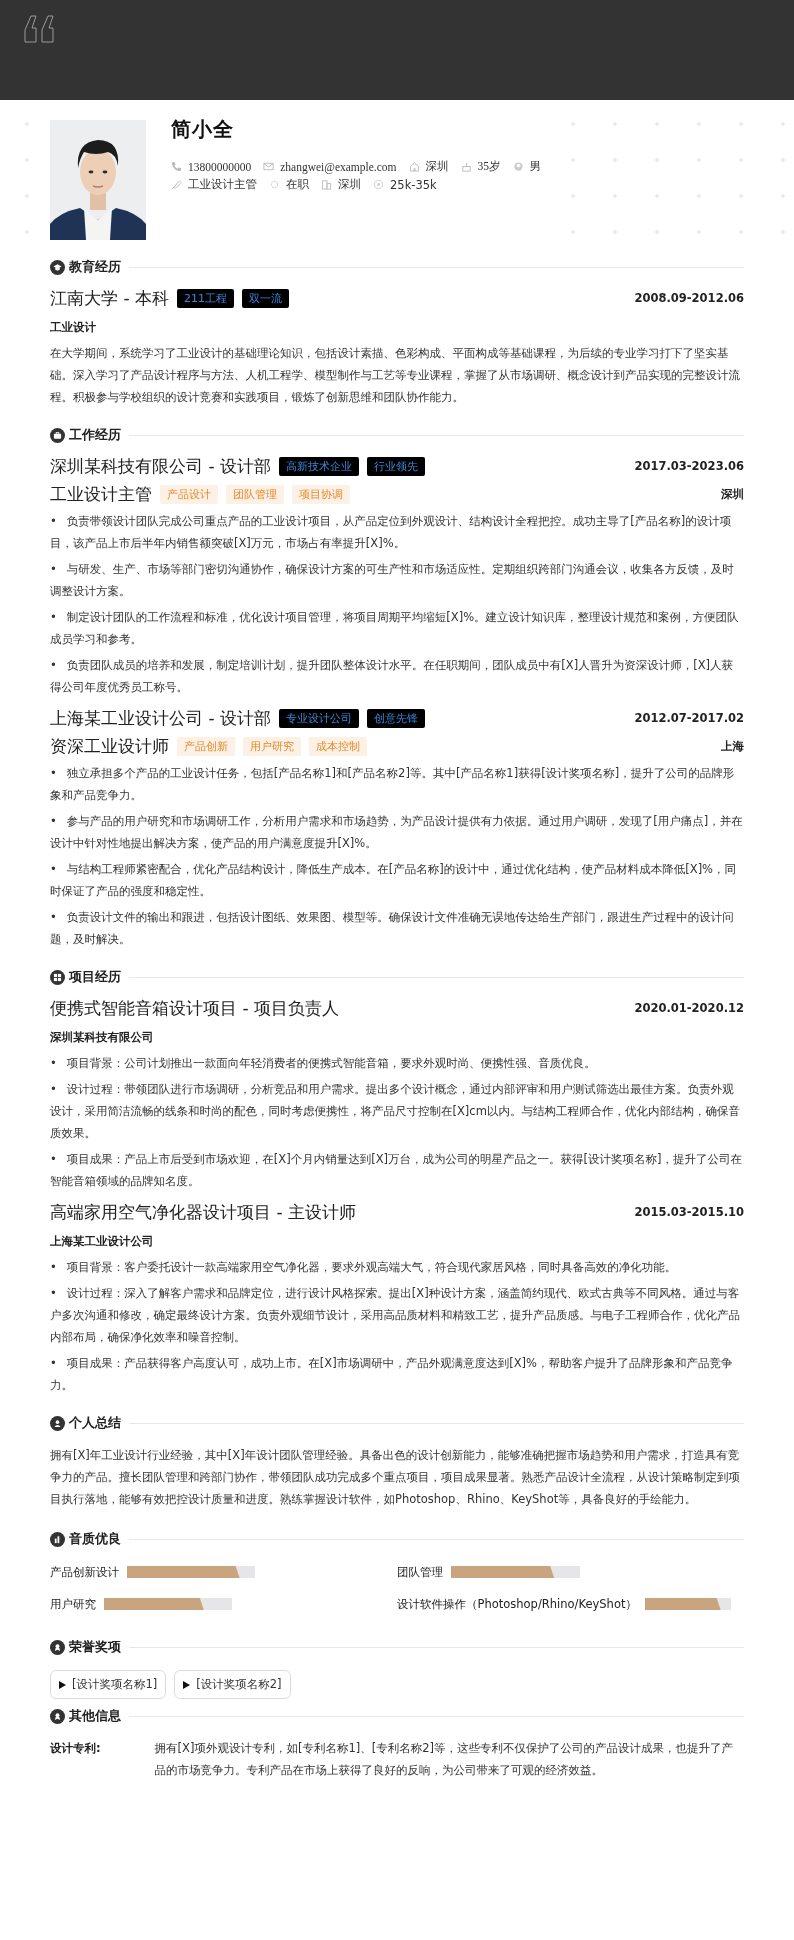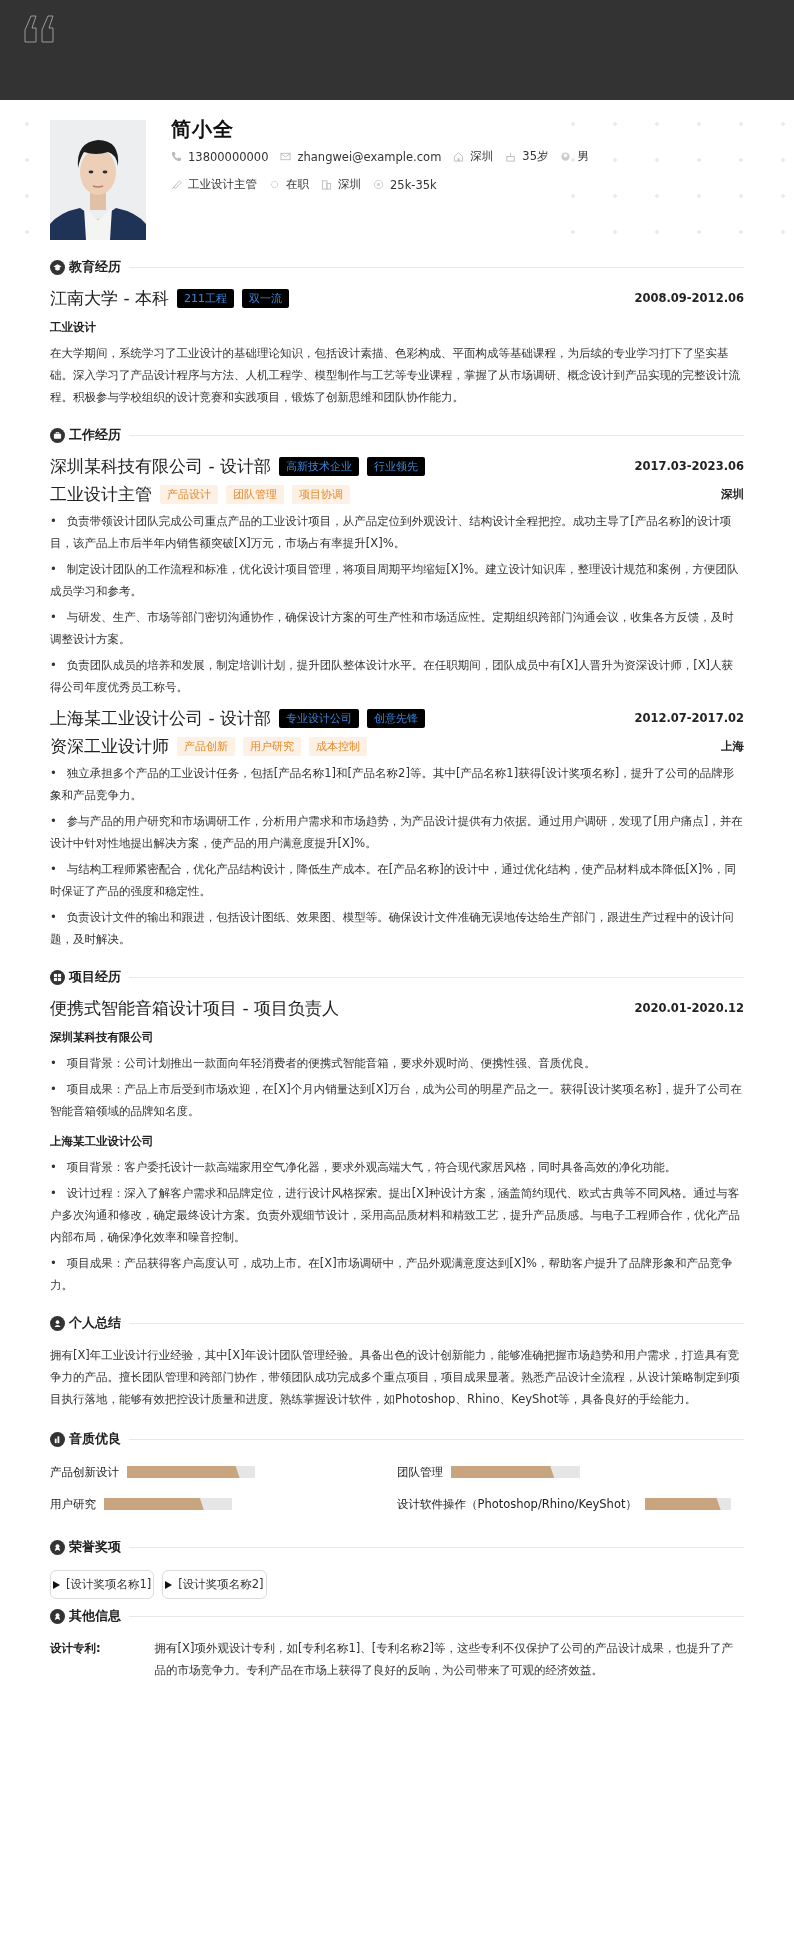--- a/index.html
+++ b/index.html
@@ -9,21 +9,21 @@
   .topbar { height: 100px; background: #333333; position: relative; }
   .topbar .quote { position: absolute; left: 22px; top: 14px; width: 36px; height: 30px; }
 
   .hero { position: relative; height: 140px; background-color: #fff;
     background-image: radial-gradient(circle, #ececec 1.6px, transparent 2px);
     background-size: 42px 36px; background-position: 6px 6px; }
   .hero-mask { position: absolute; left: 140px; top: 0; width: 400px; height: 140px; background: #fff; }
   .photo { position: absolute; left: 50px; top: 20px; width: 96px; height: 120px; background: #eceeef; overflow: hidden; }
   .name { position: absolute; left: 171px; top: 16px; font-size: 20px; font-weight: bold; color: #111; letter-spacing: 1px; }
   .info-row { position: absolute; left: 171px; display: flex; align-items: center; gap: 6px; font-size: 11.5px; color: #333; }
-  .info-row.r1 { top: 49px; }
+  .info-row.r1 { top: 59px; font-family: Liberation Serif, serif; }
   .info-row.r2 { top: 77px; }
   .info-item { display: flex; align-items: center; gap: 6px; margin-right: 6px; }
   .ii { width: 11px; height: 11px; display: inline-block; }
 
   .content { padding: 0 50px 10px 50px; }
   .section-head { display: flex; align-items: center; margin-top: 14px; height: 26px; }
   .sec-icon { width: 15px; height: 15px; border-radius: 50%; background: #333; display: inline-flex; align-items: center; justify-content: center; margin-right: 4px; }
   .sec-title { font-size: 13px; font-weight: bold; color: #222; white-space: nowrap; }
   .sec-line { flex: 1; height: 1px; background: #e8e8e8; margin-left: 8px; }
 
@@ -41,21 +41,21 @@
   ul.bl li::before { content: "•"; margin-right: 10px; color: #333; }
   .job { margin-bottom: 8px; }
 
   .skills { display: grid; grid-template-columns: 1fr 1fr; row-gap: 8px; margin-top: 8px; }
   .skill { display: flex; align-items: center; height: 24px; }
   .skill-label { font-size: 11.5px; font-weight: normal; color: #222; margin-right: 8px; white-space: nowrap; }
   .bar { height: 12px; background: #e6e6e8; position: relative; overflow: hidden; }
   .bar .fill { position: absolute; left: 0; top: 0; bottom: 0; background: #c8a57e; clip-path: polygon(0 0, calc(100% - 4px) 0, 100% 100%, 0 100%); }
 
   .awards { display: flex; gap: 8px; margin-top: 10px; }
-  .award { border: 1px solid #dcdcdc; border-radius: 6px; padding: 6px 2px; font-size: 11.5px; color: #333; display: flex; align-items: center; gap: 6px; }
+  .award { border: 1px solid #dcdcdc; border-radius: 6px; padding: 6px 8px; font-size: 11.5px; color: #333; display: flex; align-items: center; gap: 6px; }
   .tri { width: 0; height: 0; border-left: 7px solid #111; border-top: 4.5px solid transparent; border-bottom: 4.5px solid transparent; }
 
   .other { display: flex; margin-top: 8px; gap: 48px; }
   .other .k { font-weight: bold; font-size: 11.5px; white-space: nowrap; line-height: 22px; }
   .other .v { font-size: 11.5px; line-height: 22px; color: #333; }
 </style>
 </head>
 <body>
 
 <div class="topbar">
@@ -197,22 +197,22 @@
       <div class="left">
         <span class="strong">工业设计主管</span>
         <span class="tag orange">产品设计</span>
         <span class="tag orange">团队管理</span>
         <span class="tag orange">项目协调</span>
       </div>
       <span class="date">深圳</span>
     </div>
     <ul class="bl">
       <li>负责带领设计团队完成公司重点产品的工业设计项目，从产品定位到外观设计、结构设计全程把控。成功主导了[产品名称]的设计项目，该产品上市后半年内销售额突破[X]万元，市场占有率提升[X]%。</li>
+      <li>与研发、生产、市场等部门密切沟通协作，确保设计方案的可生产性和市场适应性。定期组织跨部门沟通会议，收集各方反馈，及时调整设计方案。</li>
       <li>制定设计团队的工作流程和标准，优化设计项目管理，将项目周期平均缩短[X]%。建立设计知识库，整理设计规范和案例，方便团队成员学习和参考。</li>
-      <li>与研发、生产、市场等部门密切沟通协作，确保设计方案的可生产性和市场适应性。定期组织跨部门沟通会议，收集各方反馈，及时调整设计方案。</li>
       <li>负责团队成员的培养和发展，制定培训计划，提升团队整体设计水平。在任职期间，团队成员中有[X]人晋升为资深设计师，[X]人获得公司年度优秀员工称号。</li>
     </ul>
   </div>
 
   <div class="job">
     <div class="row">
       <div class="left">
         <span class="strong">上海某工业设计公司 - 设计部</span>
         <span class="tag blue">专业设计公司</span>
         <span class="tag blue">创意先锋</span>
@@ -250,25 +250,30 @@
   </div>
 
   <div class="job">
     <div class="row">
       <span class="strong">便携式智能音箱设计项目 - 项目负责人</span>
       <span class="date">2020.01-2020.12</span>
     </div>
     <div class="sub">深圳某科技有限公司</div>
     <ul class="bl">
       <li>项目背景：公司计划推出一款面向年轻消费者的便携式智能音箱，要求外观时尚、便携性强、音质优良。</li>
+      <li>设计过程：带领团队进行市场调研，分析竞品和用户需求。提出多个设计概念，通过内部评审和用户测试筛选出最佳方案。负责外观设计，采用简洁流畅的线条和时尚的配色，同时考虑便携性，将产品尺寸控制在[X]cm以内。与结构工程师合作，优化内部结构，确保音质效果。</li>
       <li>项目成果：产品上市后受到市场欢迎，在[X]个月内销量达到[X]万台，成为公司的明星产品之一。获得[设计奖项名称]，提升了公司在智能音箱领域的品牌知名度。</li>
     </ul>
   </div>
 
   <div class="job">
+    <div class="row">
+      <span class="strong">高端家用空气净化器设计项目 - 主设计师</span>
+      <span class="date">2015.03-2015.10</span>
+    </div>
     <div class="sub">上海某工业设计公司</div>
     <ul class="bl">
       <li>项目背景：客户委托设计一款高端家用空气净化器，要求外观高端大气，符合现代家居风格，同时具备高效的净化功能。</li>
       <li>设计过程：深入了解客户需求和品牌定位，进行设计风格探索。提出[X]种设计方案，涵盖简约现代、欧式古典等不同风格。通过与客户多次沟通和修改，确定最终设计方案。负责外观细节设计，采用高品质材料和精致工艺，提升产品质感。与电子工程师合作，优化产品内部布局，确保净化效率和噪音控制。</li>
       <li>项目成果：产品获得客户高度认可，成功上市。在[X]市场调研中，产品外观满意度达到[X]%，帮助客户提升了品牌形象和产品竞争力。</li>
     </ul>
   </div>
 
   <div class="section-head">
     <span class="sec-icon">

